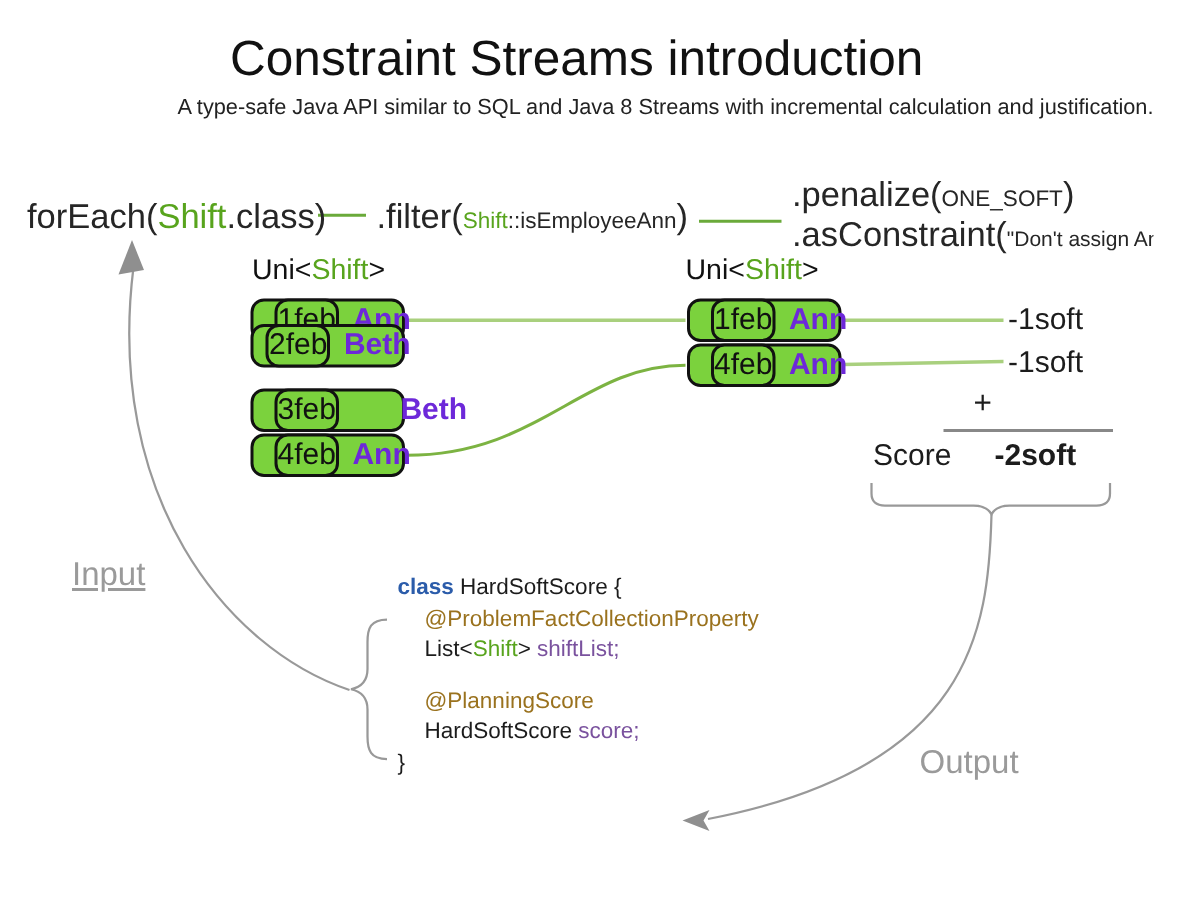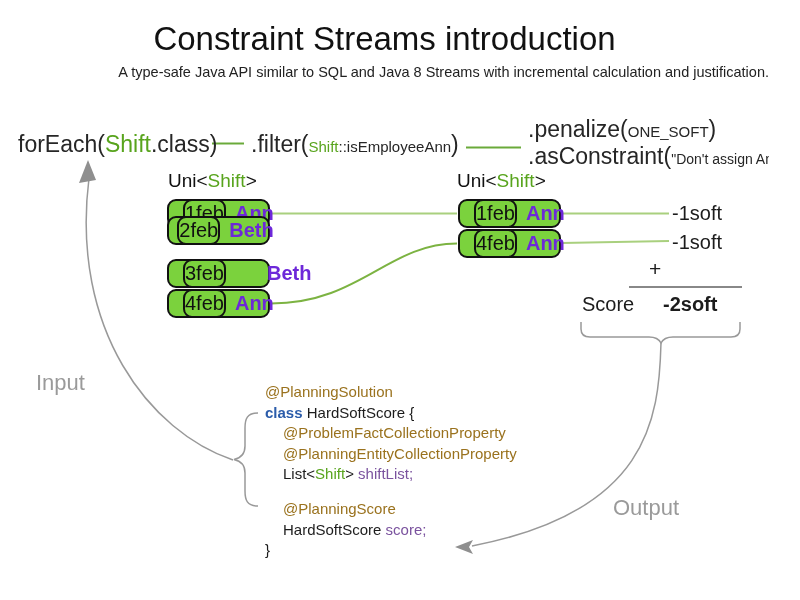--- a/index.html
+++ b/index.html
@@ -125,28 +125,26 @@
     <span class="date">4feb</span>
     <span class="name">Ann</span>
   </div>
 
   <div class="abs penalty" style="left:672px; top:202px;">-1soft</div>
   <div class="abs penalty" style="left:672px; top:231px;">-1soft</div>
   <div class="abs plus" style="left:649px; top:257px;">+</div>
   <div class="abs score-label" style="left:582px; top:293px;">Score</div>
   <div class="abs score-total" style="left:663px; top:293px;">-2soft</div>
 
-  <div class="abs arrow-label" style="left:36px; top:370px;">Input</div>
+  <div class="abs arrow-label" style="left:48px; top:370px;text-decoration:underline;">Input</div>
   <div class="abs arrow-label" style="left:613px; top:495px;">Output</div>
 
   <div class="abs code">
-    <div class="code-line"><span class="ann">@PlanningSolution</span></div>
     <div class="code-line"><span class="kw">class</span><span> HardSoftScore {</span></div>
     <div class="code-line ind"><span class="ann">@ProblemFactCollectionProperty</span></div>
-    <div class="code-line ind"><span class="ann">@PlanningEntityCollectionProperty</span></div>
     <div class="code-line ind"><span>List&lt;</span><span class="green-t">Shift</span><span>&gt; </span><span class="field">shiftList;</span></div>
     <div class="code-gap"></div>
     <div class="code-line ind"><span class="ann">@PlanningScore</span></div>
     <div class="code-line ind"><span>HardSoftScore </span><span class="field">score;</span></div>
     <div class="code-line"><span>}</span></div>
   </div>
 
 </div>
 
 </body></html>

